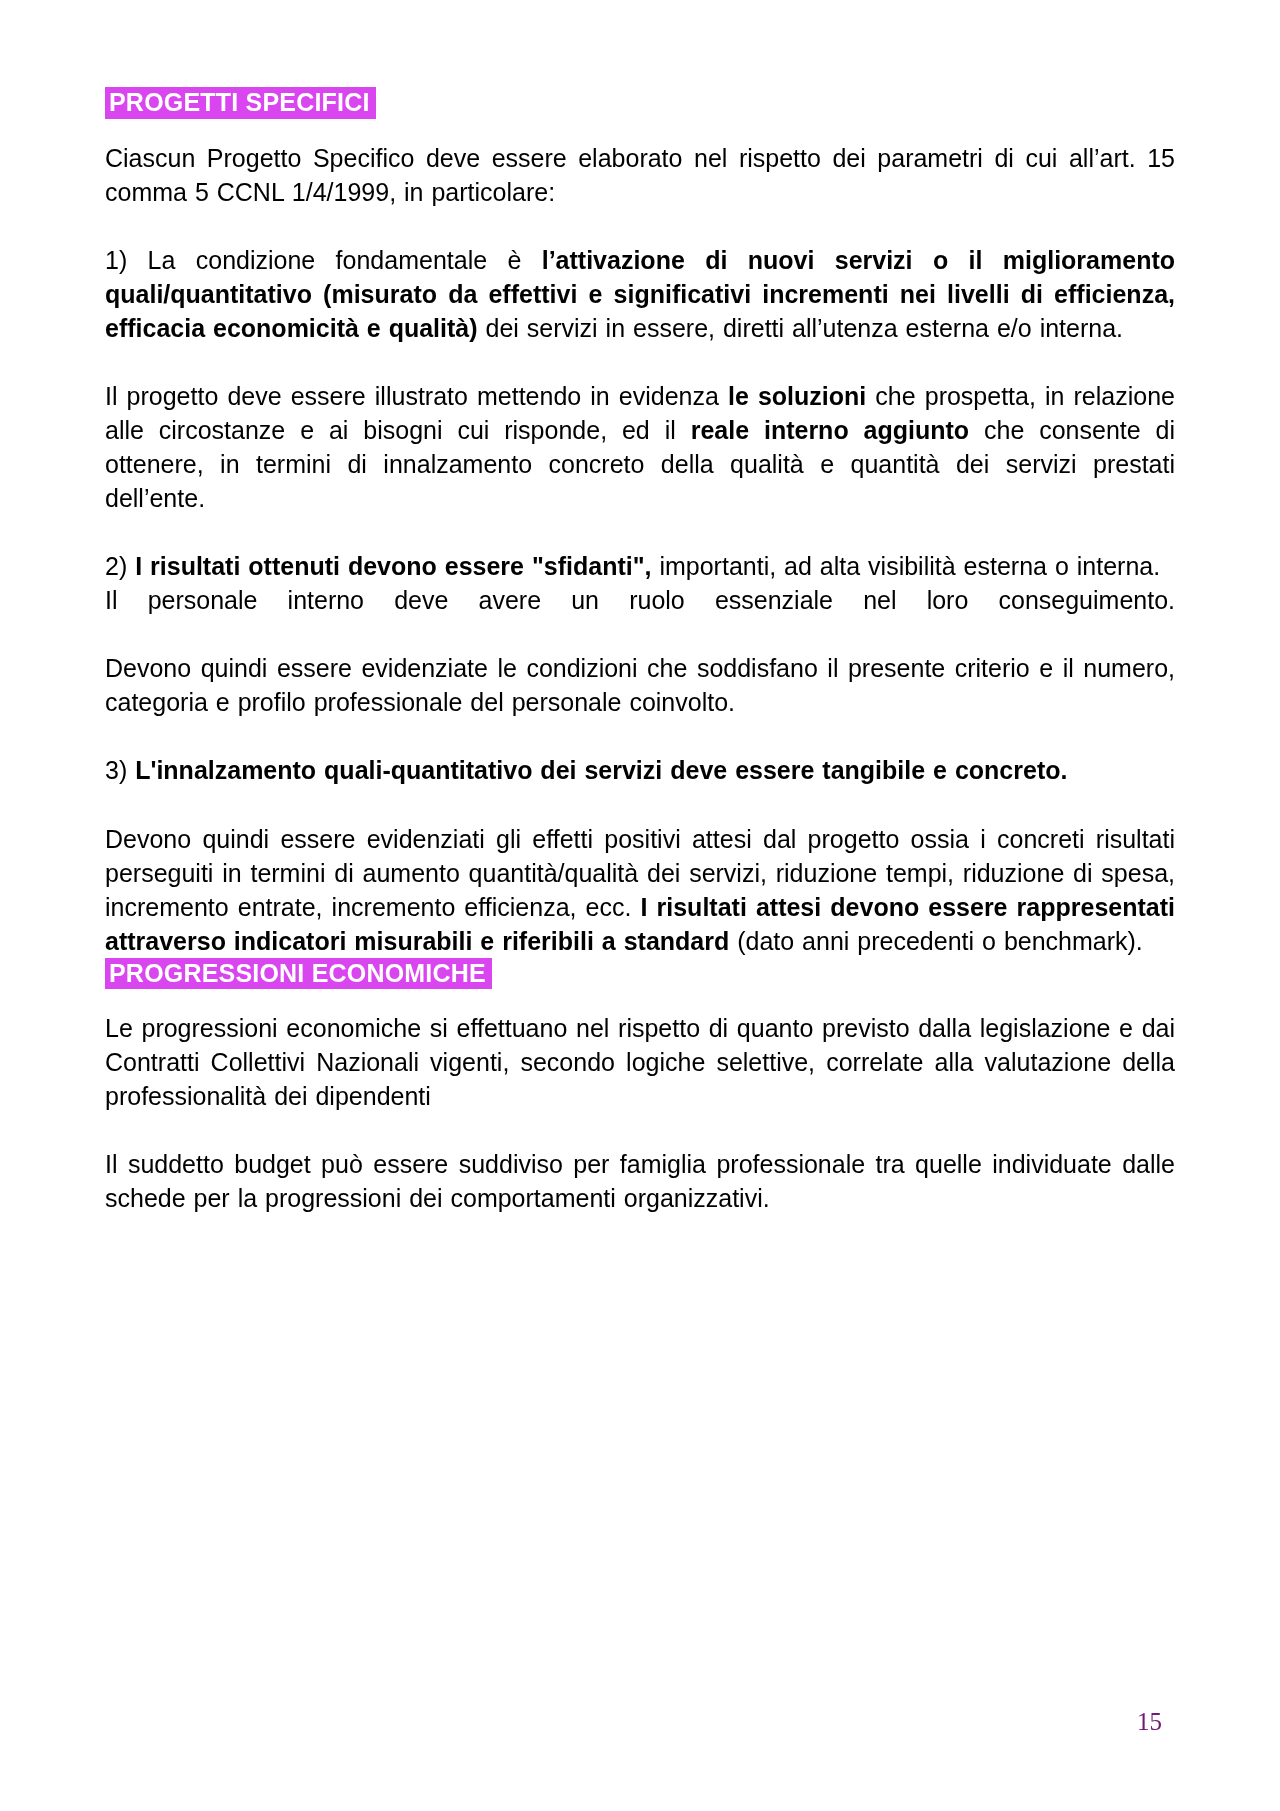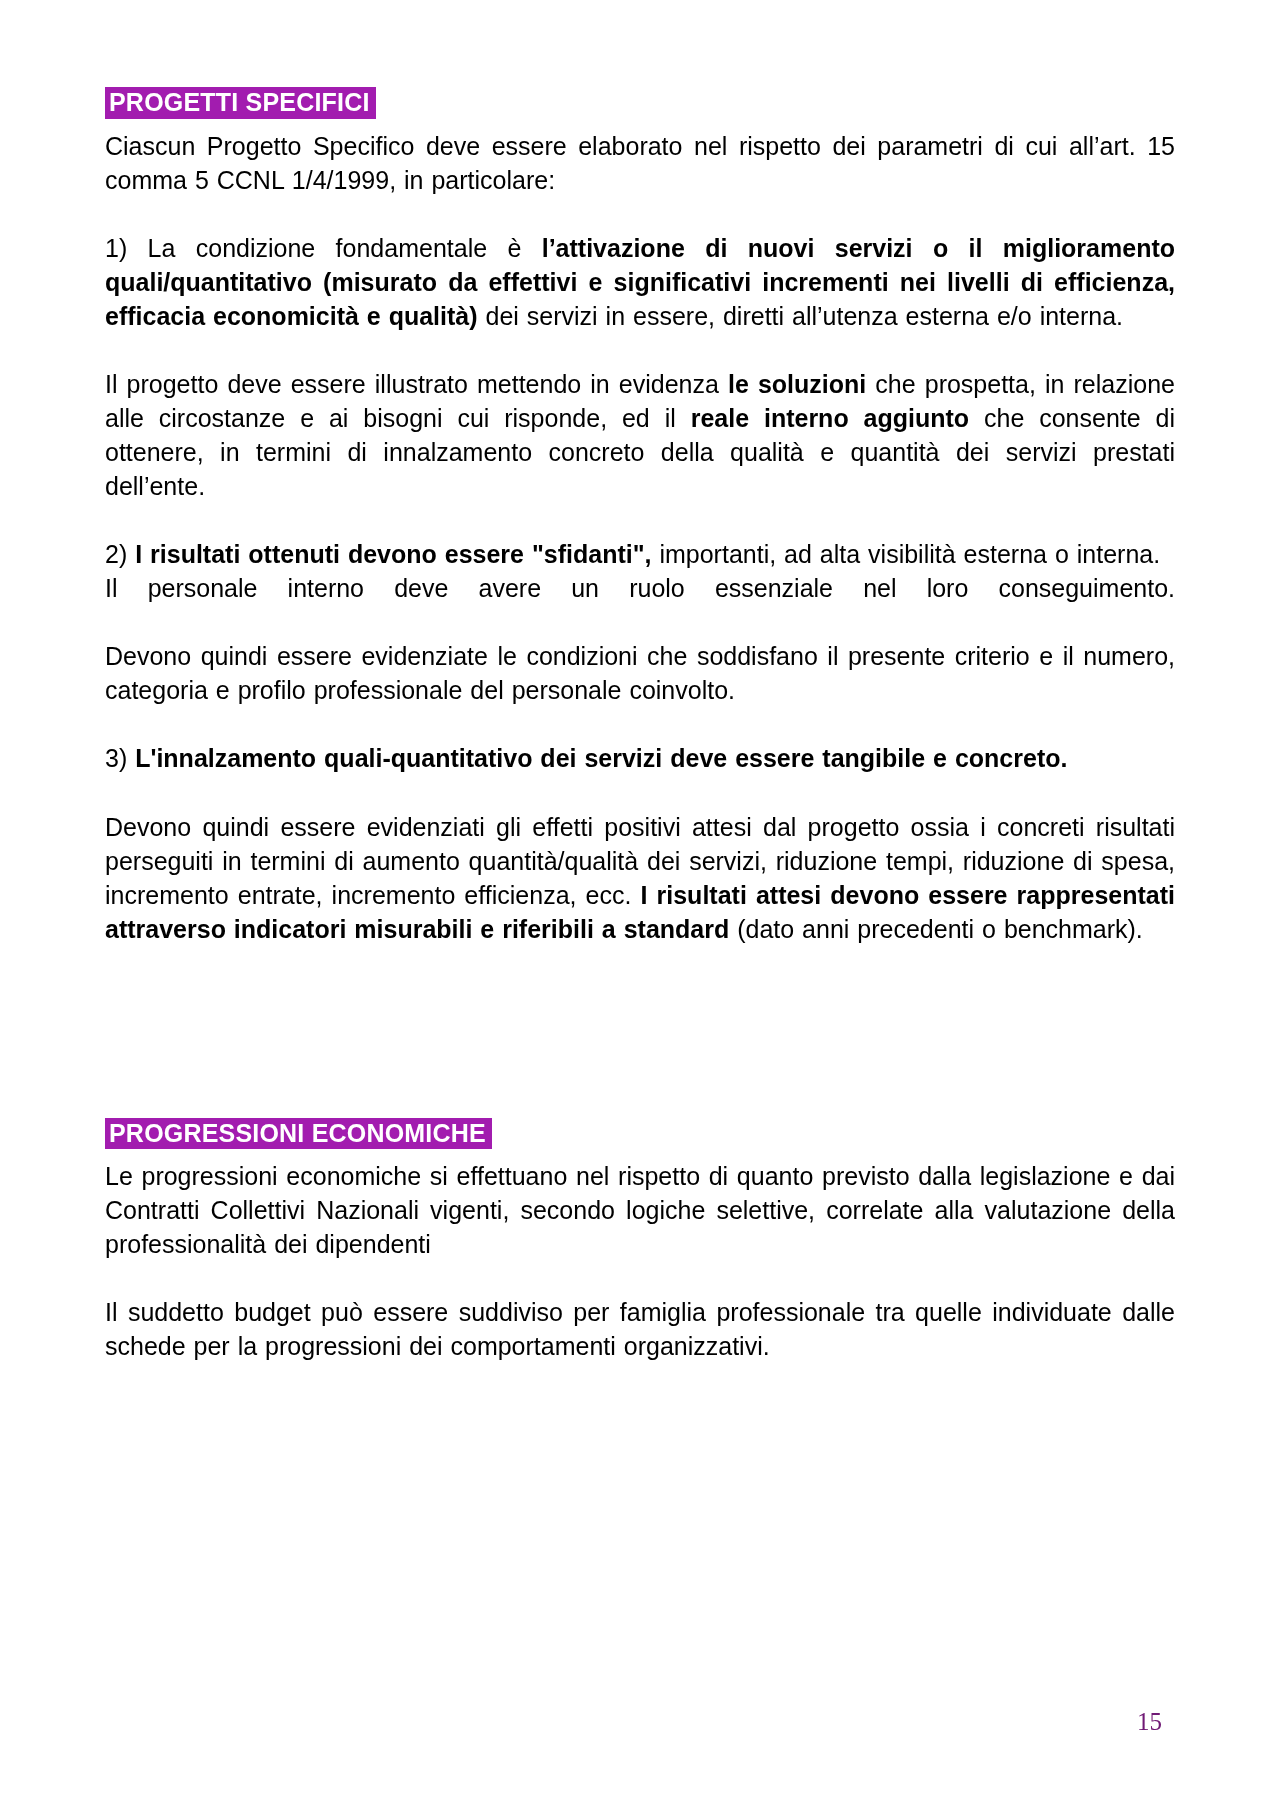--- a/index.html
+++ b/index.html
@@ -15,46 +15,46 @@
   .content {
     position: absolute;
     left: 105px;
     top: 87px;
     width: 1070px;
   }
   .hl {
     display: inline-block;
     margin: 0;
     padding: 2px 6px 2px 4px;
-    background: #a21caf;
+    background: #d946ef;
     color: #ffffff;
     font-weight: 700;
     font-size: 25px;
     line-height: 1.1;
     letter-spacing: 0.2px;
     text-align: right;
   }
   .para {
     margin: 0;
     font-size: 25px;
     line-height: 1.36;
     text-align: justify;
     word-spacing: 1px;
   }
   .para b { font-weight: 700; }
-  .after-heading { margin-top: 10px; }
+  .after-heading { margin-top: 22px; }
   .gap { margin-top: 34px; }
   .gap-lg { margin-top: 35px; }
   .line { display: block; }
   .stretch {
     display: block;
     text-align: justify;
     text-align-last: justify;
   }
-  .section2 { margin-top: 172px; }
+  .section2 { }
   .pagenum {
     position: absolute;
     top: 1708px;
     right: 118px;
     font-family: "Liberation Serif", serif;
     font-size: 25px;
     color: #701a75;
   }
 </style>
 </head>

